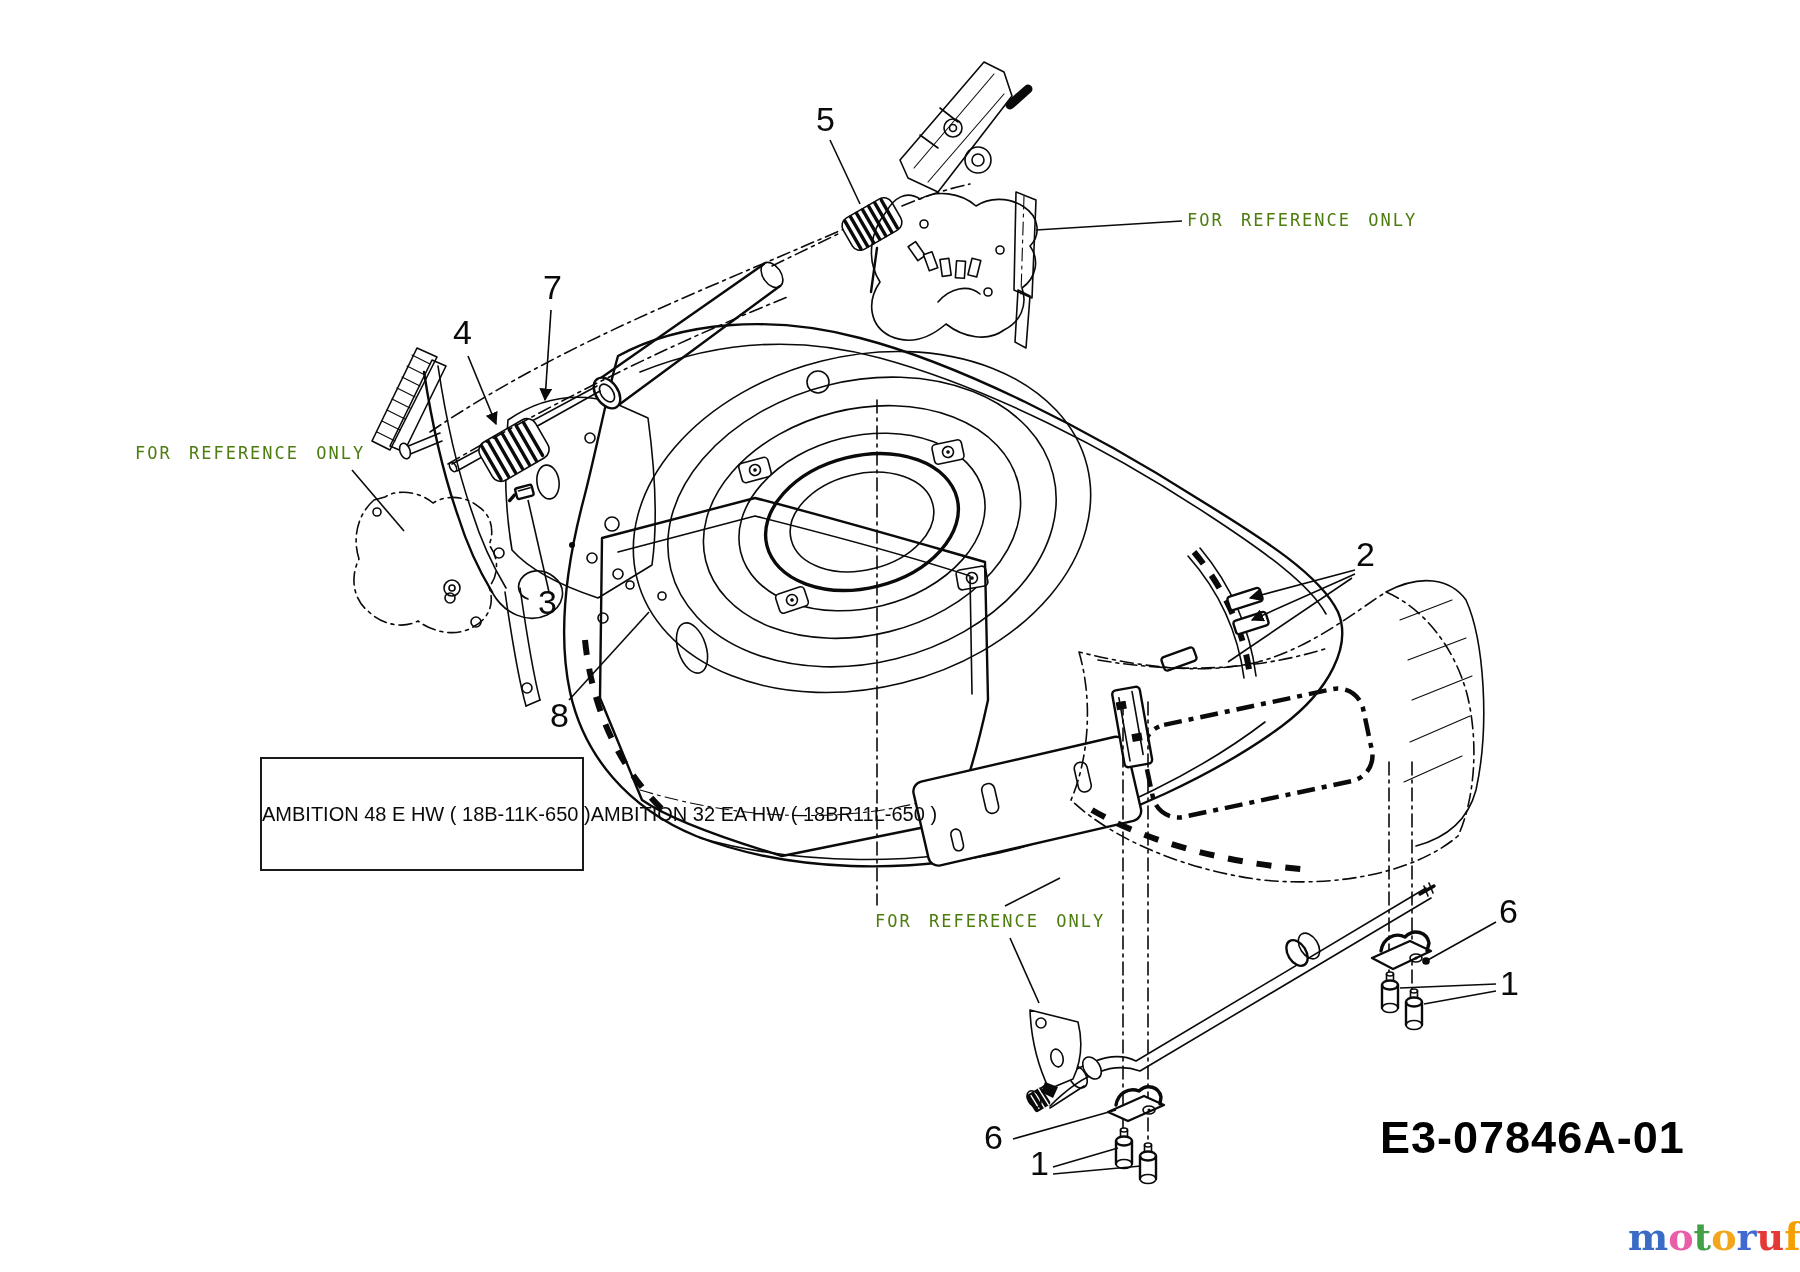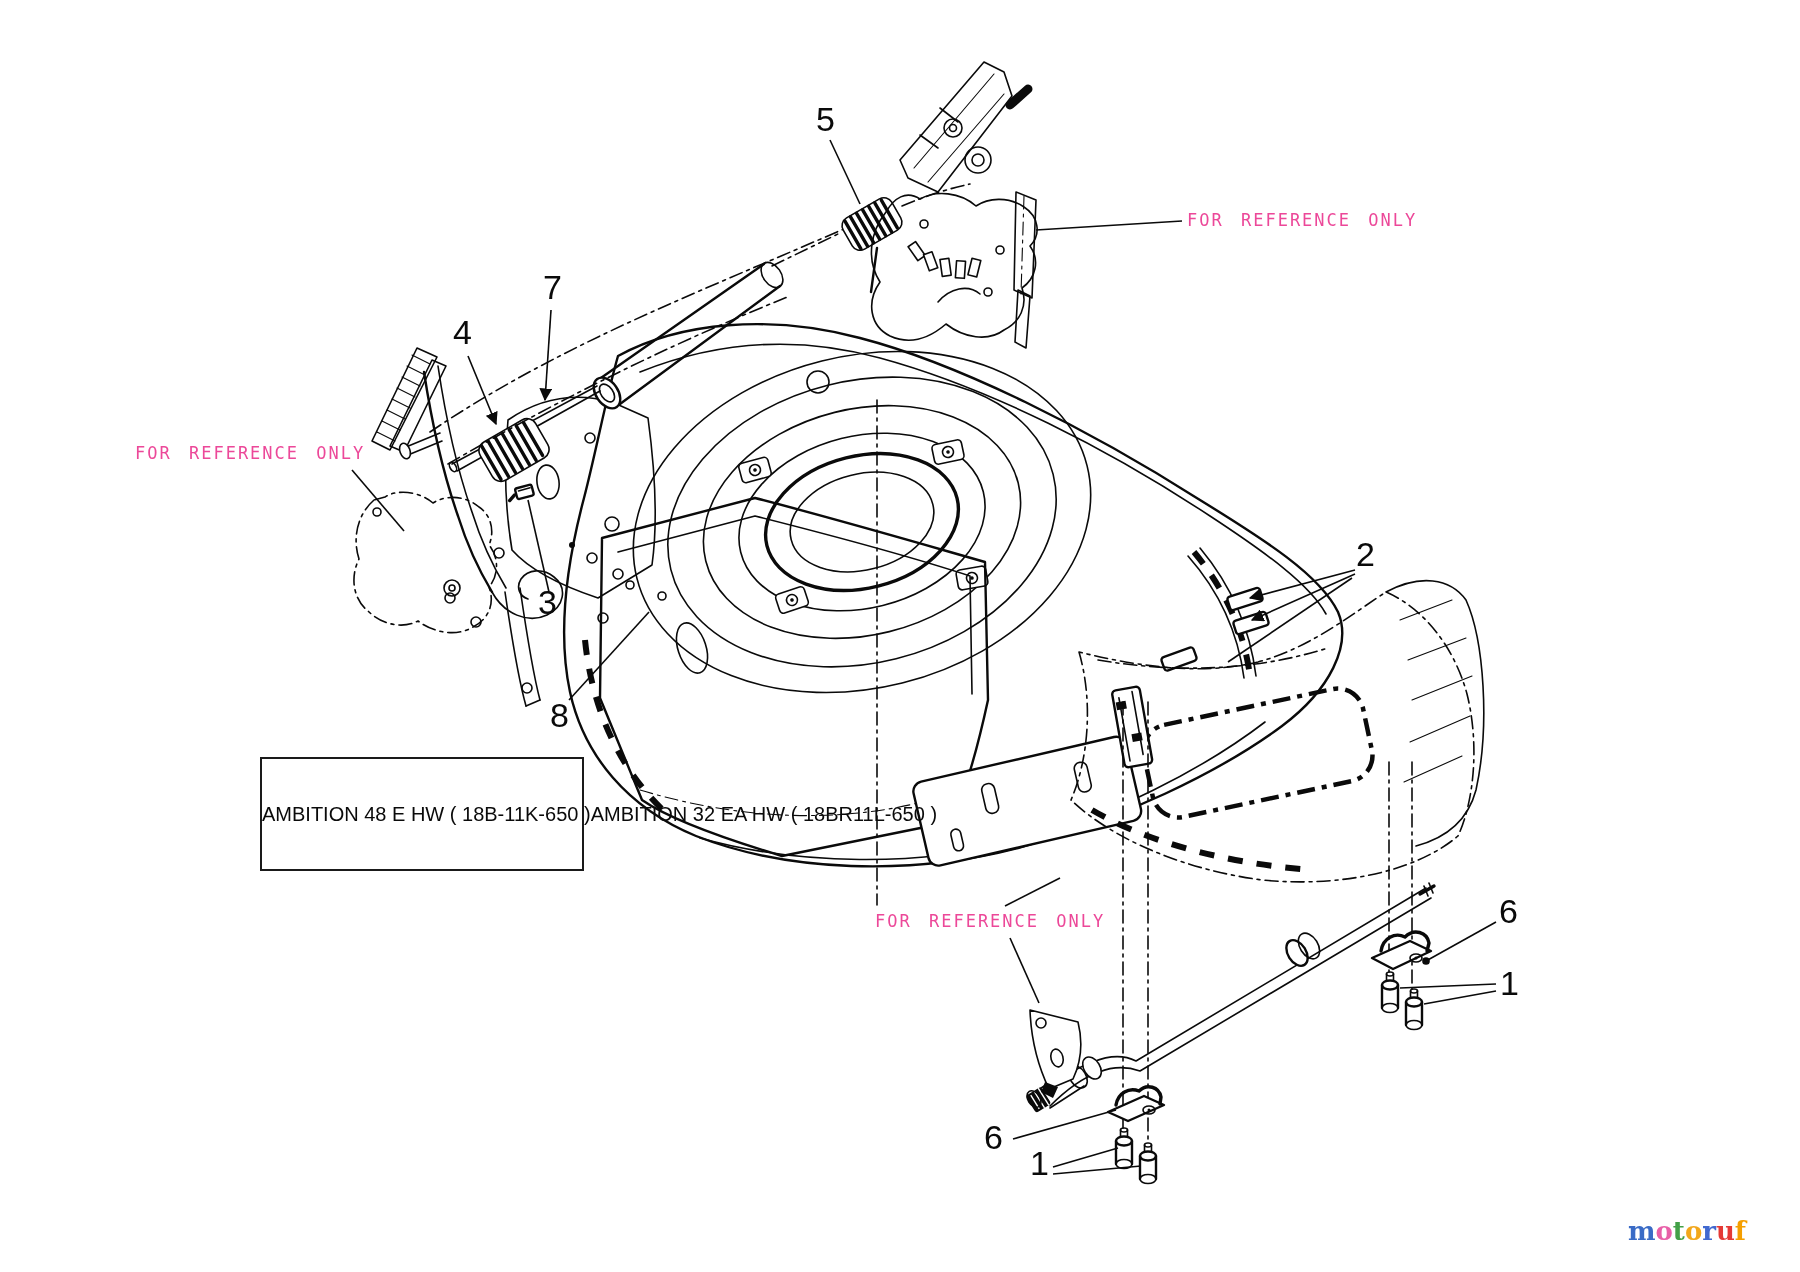--- a/index.html
+++ b/index.html
@@ -16,29 +16,29 @@
   .dd{stroke-dasharray:13 5 3 5;}
   .hd{fill:none;stroke:#0a0a0a;stroke-width:6;stroke-dasharray:15 14;}
   .coil{stroke:#0a0a0a;stroke-width:3.4;stroke-linecap:round;}
   .wf{fill:#fff;}
   .fb{fill:#0a0a0a;stroke:none;}
   .ldr{fill:none;stroke:#0a0a0a;stroke-width:1.6;}
 
   
   .pn{position:absolute;font-size:34px;line-height:1;color:#0a0a0a;white-space:nowrap;}
   .refnote{position:absolute;font-family:"DejaVu Sans Mono",monospace;font-size:17px;
-           letter-spacing:2px;word-spacing:5px;color:#ec4899;white-space:nowrap;}
+           letter-spacing:2px;word-spacing:5px;color:#4d7c0f;white-space:nowrap;}
   .modelbox{position:absolute;left:260px;top:757px;width:320px;height:110px;
             border:2px solid #1a1a1a;background:#fff;display:flex;flex-direction:row;
             justify-content:space-evenly;align-items:center;font-size:20px;color:#0a0a0a;}
   .modelbox div{white-space:nowrap;}
   .code{position:absolute;left:1380px;top:1112px;font-size:45px;font-weight:bold;
         letter-spacing:1px;color:#000;white-space:nowrap;}
   .wm{position:absolute;left:1628px;top:1218px;font-family:"DejaVu Serif",serif;
-      font-weight:bold;font-size:26px;line-height:1;white-space:nowrap;text-align:right;}
+      font-weight:bold;font-size:38px;line-height:1;white-space:nowrap;text-align:right;}
 </style>
 </head>
 <body>
 
 <div class="stage">
 
 <svg width="1800" height="1272" viewBox="0 0 1800 1272">
   <defs>
     <marker id="arr" viewBox="0 0 10 10" refX="9" refY="5" markerWidth="8" markerHeight="8" orient="auto-start-reverse">
       <path d="M0,0 L10,5 L0,10 Z" fill="#0a0a0a"></path>
@@ -390,18 +390,19 @@
 
 <div class="refnote" style="left:135px;top:443px;">FOR REFERENCE ONLY</div>
 <div class="refnote" style="left:1187px;top:210px;">FOR REFERENCE ONLY</div>
 <div class="refnote" style="left:875px;top:911px;">FOR REFERENCE ONLY</div>
 
 <div class="modelbox">
   <div>AMBITION 48 E HW ( 18B-11K-650 )</div>
   <div>AMBITION 32 EA HW ( 18BR11L-650 )</div>
 </div>
 
+<div class="code">E3-07846A-01</div>
 
 <div class="wm">
   <span style="color: rgb(58, 107, 198);">m</span><span style="color: rgb(232, 95, 168);">o</span><span style="color: rgb(67, 160, 71);">t</span><span style="color: rgb(242, 167, 27);">o</span><span style="color: rgb(65, 105, 208);">r</span><span style="color: rgb(229, 57, 53);">u</span><span style="color: rgb(245, 159, 0);">f</span>
 </div>
 
 </div>
 
 </body></html>

